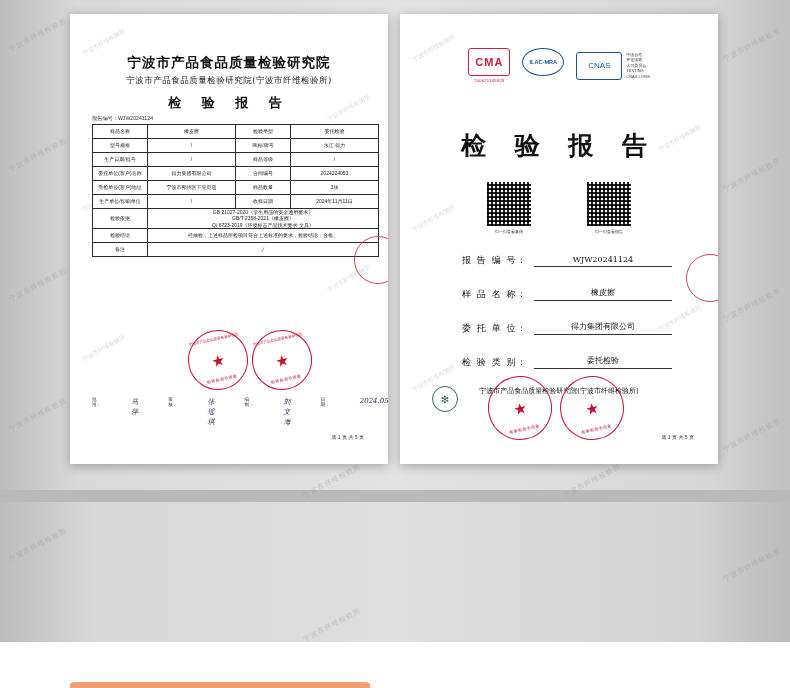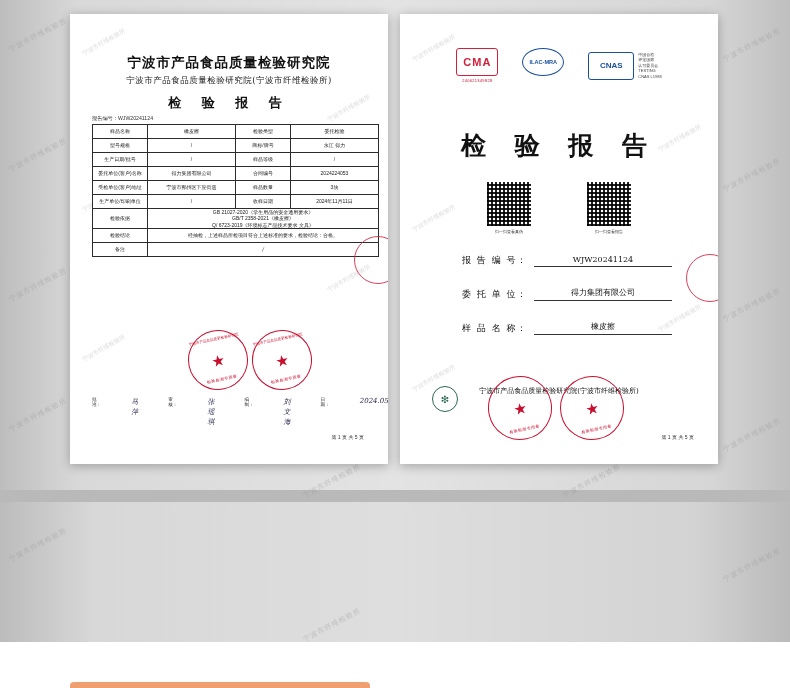--- a/index.html
+++ b/index.html
@@ -109,35 +109,35 @@
   }
   .seal .ring-top{
     position:absolute;font-size:3.6px;top:6px;width:100%;text-align:center;
   }
   .corner-seal{
     position:absolute;width:46px;height:46px;border:1.3px solid #d1223f;border-radius:50%;
     color:#d1223f;font-size:3.4px;opacity:.85;
   }
 
   
-  .logos{position:absolute;top:34px;left:0;right:0;display:flex;justify-content:center;gap:24px;}
+  .logos{position:absolute;top:34px;left:0;right:0;display:flex;justify-content:center;gap:12px;}
   .logo-box{display:flex;flex-direction:column;align-items:center;}
   .cma{
     width:40px;height:26px;border:1.4px solid #d0203c;border-radius:3px;
     color:#d0203c;font-weight:bold;font-size:11px;display:flex;align-items:center;justify-content:center;
     letter-spacing:1px;
   }
   .cma-no{font-size:4px;color:#c8102e;margin-top:2px;letter-spacing:.3px;}
   .ilac{
     width:40px;height:26px;border-radius:50%;border:1.4px solid #1a4f9c;color:#1a4f9c;
     font-size:5.6px;display:flex;align-items:center;justify-content:center;font-weight:bold;
   }
   .cnas{
     width:44px;height:26px;border:1.4px solid #1a4f9c;color:#1a4f9c;border-radius:3px;
-    font-size:8px;font-weight:bold;display:flex;align-items:center;justify-content:center;
+    font-size:8px;font-weight:normal;display:flex;align-items:center;justify-content:center;
   }
   .cnasinfo{
     font-size:4px;color:#444;text-align:left;line-height:1.35;margin-left:4px;
   }
   .r-title{
     position:absolute;left:0;right:0;top:115px;text-align:center;
     font-family:"DejaVu Serif",serif;font-weight:bold;font-size:25px;color:#111;
     letter-spacing:10px;
   }
   .qr-wrap{position:absolute;top:168px;left:0;right:0;display:flex;justify-content:center;gap:56px;}
@@ -322,26 +322,30 @@
         <div class="qr-cap">扫一扫查看报告</div>
       </div>
     </div>
 
     <div class="fields">
       <div class="frow">
         <span class="flab">报 告 编 号：</span>
         <span class="fval">WJW20241124</span>
       </div>
       <div class="frow">
+        <span class="flab">样 品 名 称：</span>
+        <span class="fval">橡皮擦</span>
+      </div>
+      <div class="frow">
         <span class="flab">委 托 单 位：</span>
         <span class="fval">得力集团有限公司</span>
       </div>
       <div class="frow">
-        <span class="flab">样 品 名 称：</span>
-        <span class="fval">橡皮擦</span>
+        <span class="flab">检 验 类 别：</span>
+        <span class="fval">委托检验</span>
       </div>
     </div>
 
     <div class="r-emblem">❇</div>
     <div class="r-footer">
       <div class="rf2">宁波市产品食品质量检验研究院(宁波市纤维检验所)</div>
     </div>
 
     <div class="seal" style="left:88px;top:362px;width:62px;height:62px;">
       <span class="star">★</span>

